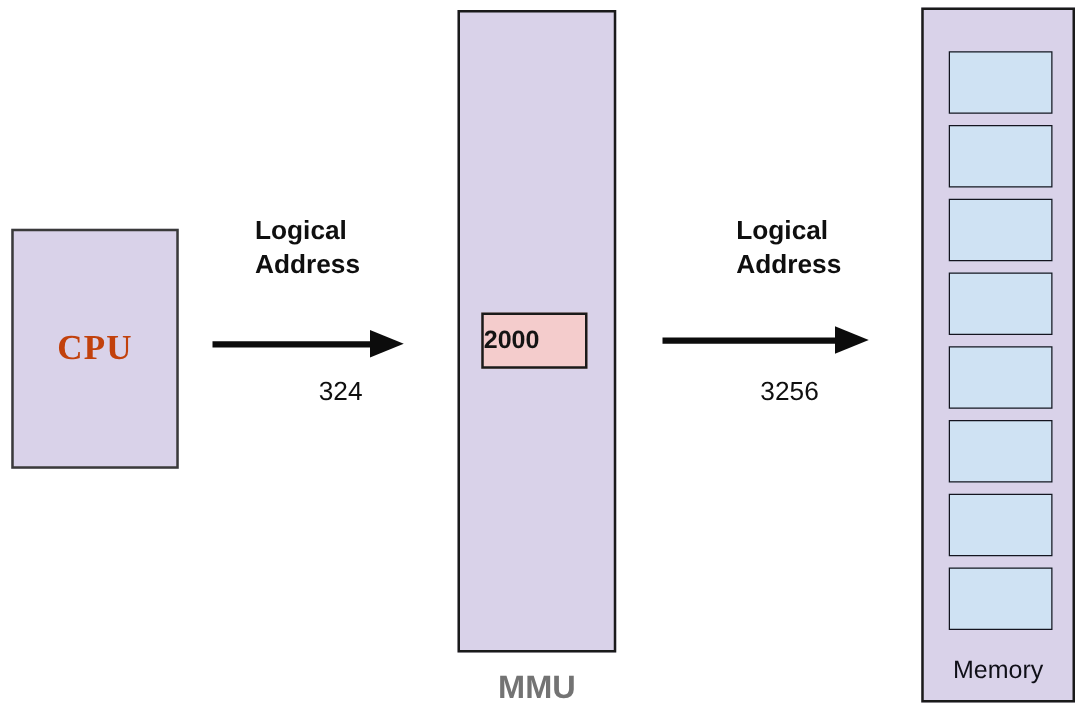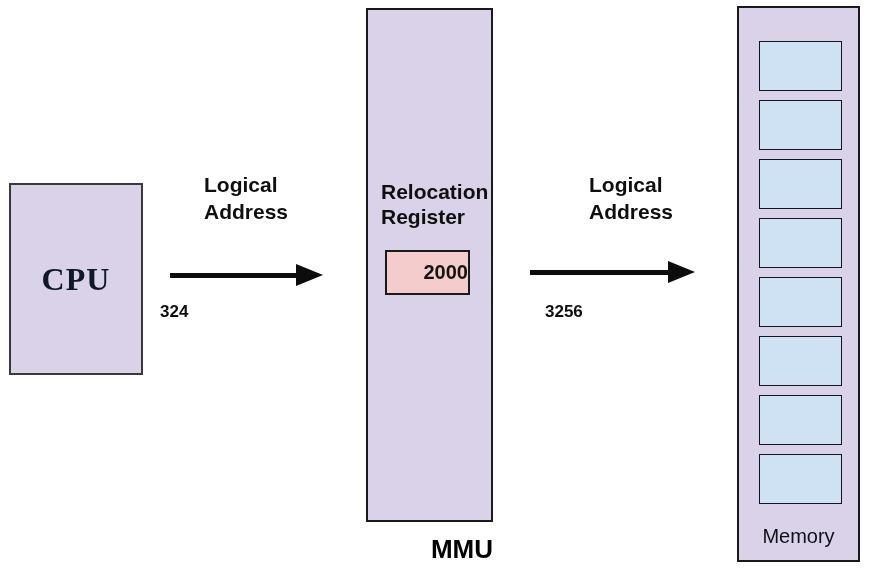--- a/index.html
+++ b/index.html
@@ -23,41 +23,41 @@
   }
   
   #cpu-box {
     left: 9px; top: 183px; width: 134px; height: 192px;
     border: 2px solid #3a3a3a;
     display: flex; align-items: center; justify-content: center;
   }
   #cpu-label {
     font-family: "Liberation Serif", serif;
     font-weight: bold;
-    font-size: 32px;
-    color: #0f172a;
+    font-size: 28px;
+    color: #c2410c;
     letter-spacing: 1px;
   }
   
   .flow-label {
     position: absolute;
     font-weight: bold;
     font-size: 21px;
     line-height: 1.28;
     color: #0f0f0f;
     margin-left: 28px;
   }
   #logical-label  { left: 176px; top: 172px; width: 112px; }
   #physical-label { left: 561px; top: 172px; width: 112px; }
   .flow-value {
     position: absolute;
-    font-weight: bold;
-    font-size: 17px;
+    font-weight: normal;
+    font-size: 21px;
     color: #0f0f0f;
-    text-align: left;
+    text-align: right;
   }
   #logical-value  { left: 160px; top: 302px; width: 130px; }
   #physical-value { left: 545px; top: 302px; width: 110px; }
   
   .arrow { position: absolute; }
   .arrow .shaft {
     position: absolute;
     height: 5px;
     background: #0c0c0c;
     top: 9px;
@@ -88,34 +88,34 @@
     line-height: 1.18;
     color: #0f0f0f;
   }
   #register-box {
     position: absolute;
     left: 17px; top: 240px;
     width: 85px; height: 45px;
     background: #f4cccc;
     border: 2px solid #1a1a1a;
     box-sizing: border-box;
-    display: flex; align-items: center; justify-content: flex-end;
+    display: flex; align-items: center; justify-content: flex-start;
   }
   #register-value {
     font-weight: bold;
     font-size: 20px;
     color: #141414;
   }
   #mmu-caption {
     position: absolute;
     left: 366px; top: 534px; width: 127px;
-    text-align: right;
+    text-align: center;
     font-weight: bold;
     font-size: 26px;
-    color: #000000;
+    color: #737373;
   }
   
   #memory-box { left: 737px; top: 6px; width: 123px; height: 556px; }
   #memory-cells {
     position: absolute;
     left: 20px; top: 33px;
     width: 83px;
     display: flex;
     flex-direction: column;
     gap: 9px;
@@ -145,21 +145,20 @@
   </div>
 
   <div class="flow-label" id="logical-label">Logical Address</div>
   <div class="arrow" id="arrow-logical">
     <div class="shaft"></div>
     <div class="head"></div>
   </div>
   <div class="flow-value" id="logical-value">324</div>
 
   <div class="box" id="mmu-box">
-    <div id="relocation-label">Relocation Register</div>
     <div id="register-box">
       <span id="register-value">2000</span>
     </div>
   </div>
   <div id="mmu-caption">MMU</div>
 
   <div class="flow-label" id="physical-label">Logical Address</div>
   <div class="arrow" id="arrow-physical">
     <div class="shaft"></div>
     <div class="head"></div>

